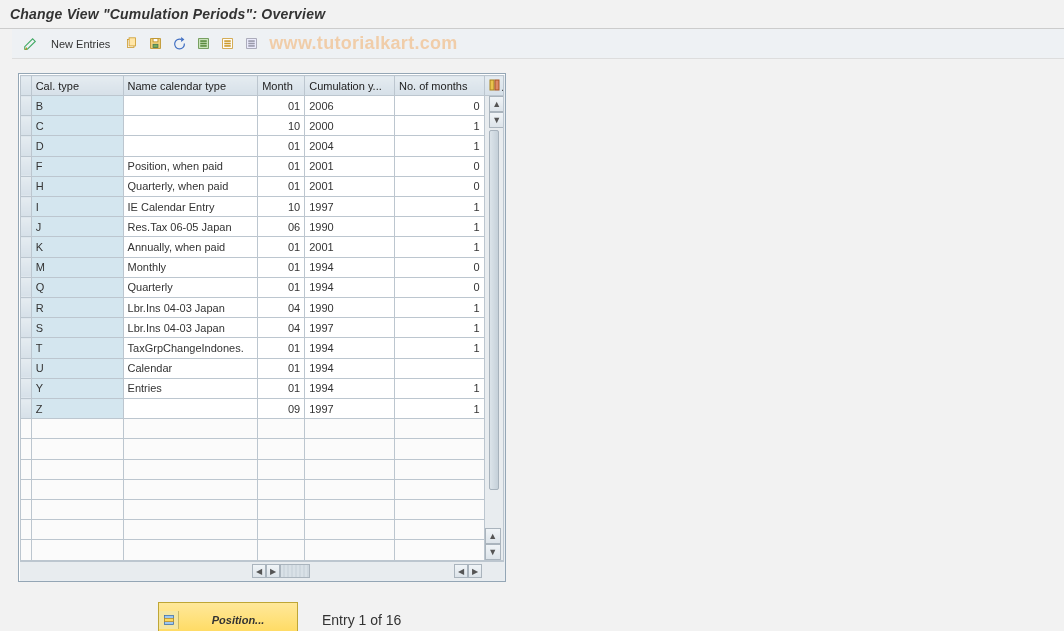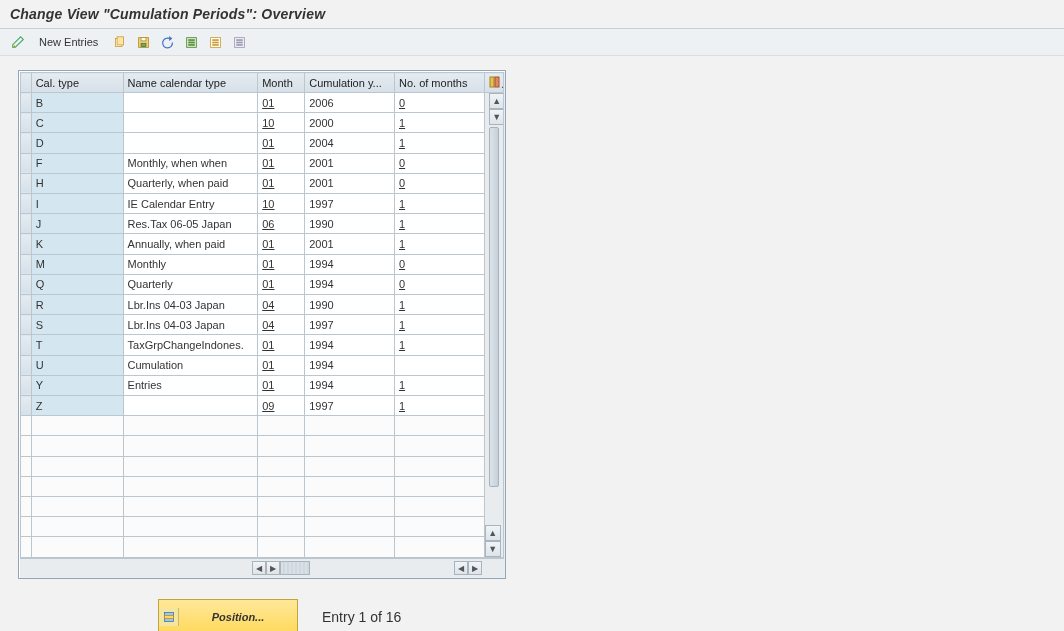--- a/index.html
+++ b/index.html
@@ -25,20 +25,21 @@
       letter-spacing: 0.2px;
     }
     .toolbar {
       background: #eef1f4;
       border-bottom: 1px solid #ddd;
       padding: 4px 8px;
       display: flex;
       align-items: center;
       gap: 4px;
       position: relative;
+      margin-left: 12px;
     }
     .tool-btn, .tool-icon {
       width: 20px;
       height: 18px;
       display: inline-flex;
       align-items: center;
       justify-content: center;
       cursor: pointer;
       border: 1px solid transparent;
       border-radius: 2px;
@@ -91,21 +92,21 @@
       color: #222;
     }
     .rowhead {
       background: linear-gradient(#e5ecf1,#d6e0e8);
       width: 8px;
       padding:0;
     }
     td.sel {
       background: #d4e6ef;
     }
-    td.right { text-align: left; text-decoration: underline; }
+    td.right { text-align: right; }
     col.c0 { width: 10px; }
     col.c1 { width: 86px; }
     col.c2 { width: 126px; }
     col.c3 { width: 44px; }
     col.c4 { width: 84px; }
     col.c5 { width: 84px; }
     col.c6 { width: 18px; }
     .scroll-col {
        background: #e8ecef;
        padding:0;
@@ -239,20 +240,21 @@
       </svg>
   </span>
   <span class="tool-icon">
     <svg width="13" height="13" viewBox="0 0 16 16">
         <rect x="2" y="2" width="12" height="12" fill="#eef" stroke="#99a"></rect>
         <rect x="4" y="4" width="8" height="2" fill="#99a"></rect>
         <rect x="4" y="7" width="8" height="2" fill="#99a"></rect>
         <rect x="4" y="10" width="8" height="2" fill="#99a"></rect>
       </svg>
   </span>
+  <span class="watermark">www.tutorialkart.com</span>
 </div>
 
 <div class="content">
   <div class="grid-frame">
     <table class="grid">
       <colgroup>
         <col class="c0">
           <col class="c1">
           <col class="c2">
           <col class="c3">
@@ -308,21 +310,21 @@
             <td class="rowhead"></td>
             <td class="sel">D</td>
             <td></td>
             <td class="right">01</td>
             <td>2004</td>
             <td class="right">1</td>
           </tr>
           <tr>
             <td class="rowhead"></td>
             <td class="sel">F</td>
-            <td>Monthly, when when</td>
+            <td>Position, when paid</td>
             <td class="right">01</td>
             <td>2001</td>
             <td class="right">0</td>
           </tr>
           <tr>
             <td class="rowhead"></td>
             <td class="sel">H</td>
             <td>Quarterly, when paid</td>
             <td class="right">01</td>
             <td>2001</td>
@@ -388,21 +390,21 @@
             <td class="rowhead"></td>
             <td class="sel">T</td>
             <td>TaxGrpChangeIndones.</td>
             <td class="right">01</td>
             <td>1994</td>
             <td class="right">1</td>
           </tr>
           <tr>
             <td class="rowhead"></td>
             <td class="sel">U</td>
-            <td>Cumulation</td>
+            <td>Calendar</td>
             <td class="right">01</td>
             <td>1994</td>
             <td class="right"></td>
           </tr>
           <tr>
             <td class="rowhead"></td>
             <td class="sel">Y</td>
             <td>Entries</td>
             <td class="right">01</td>
             <td>1994</td>

